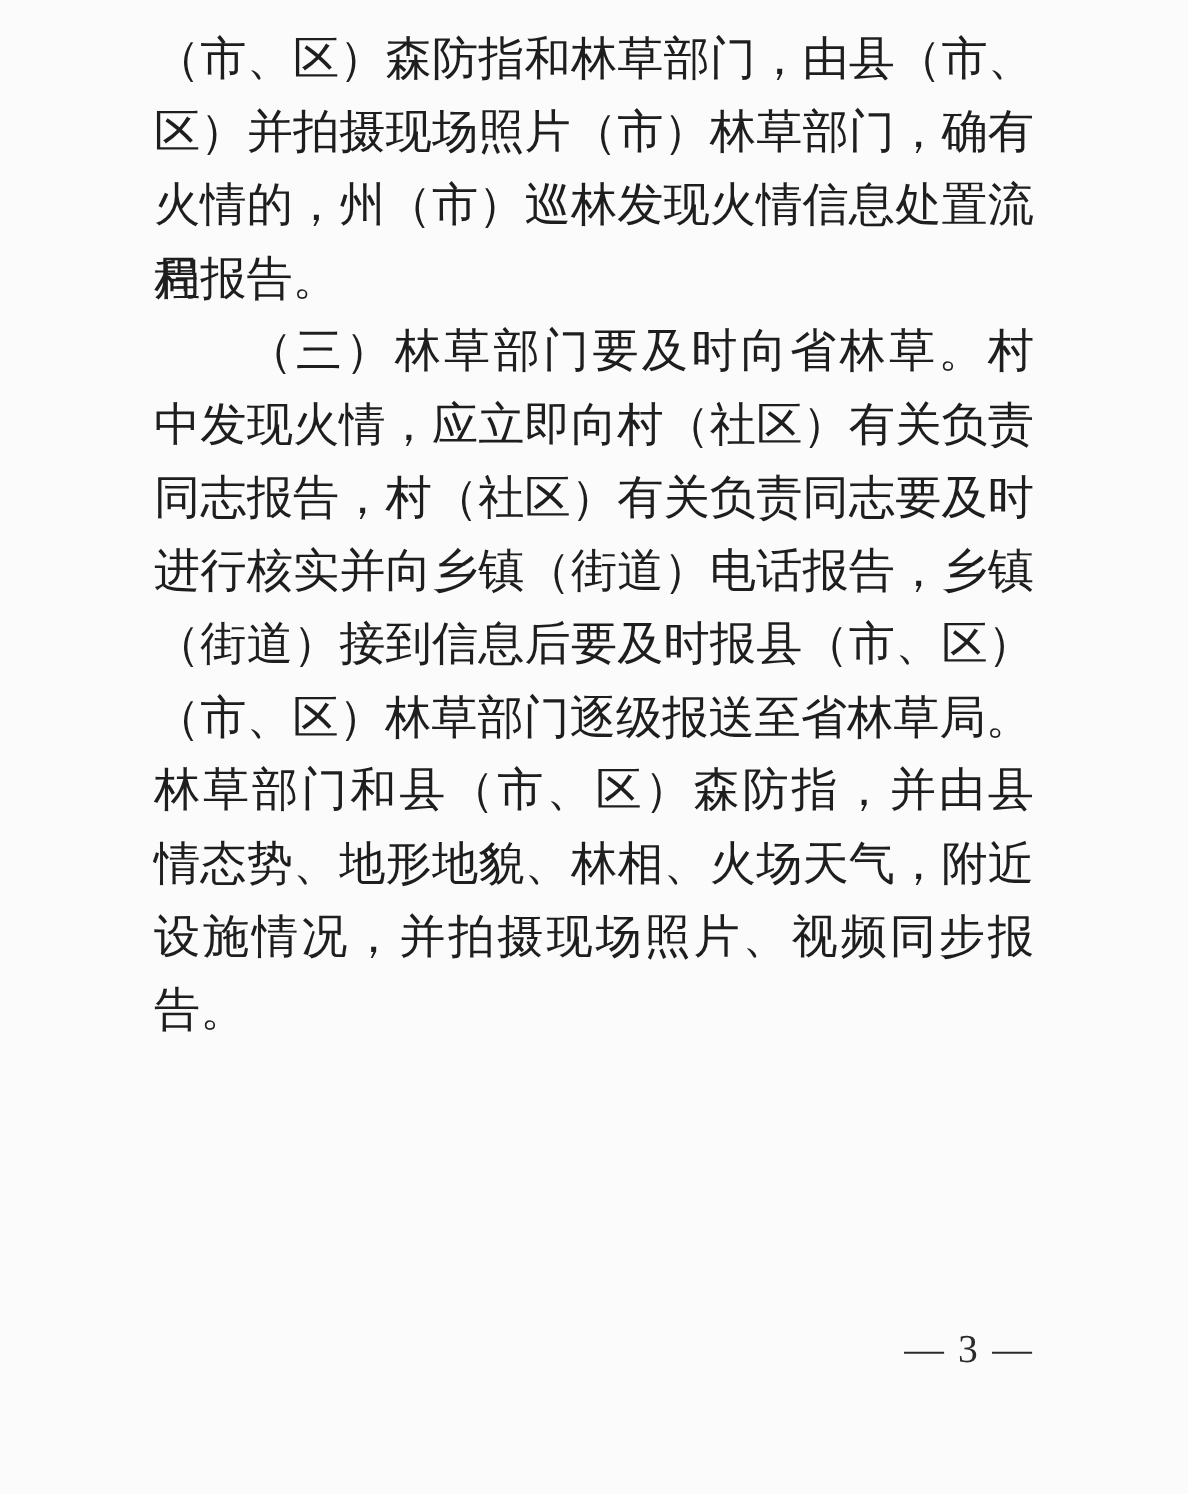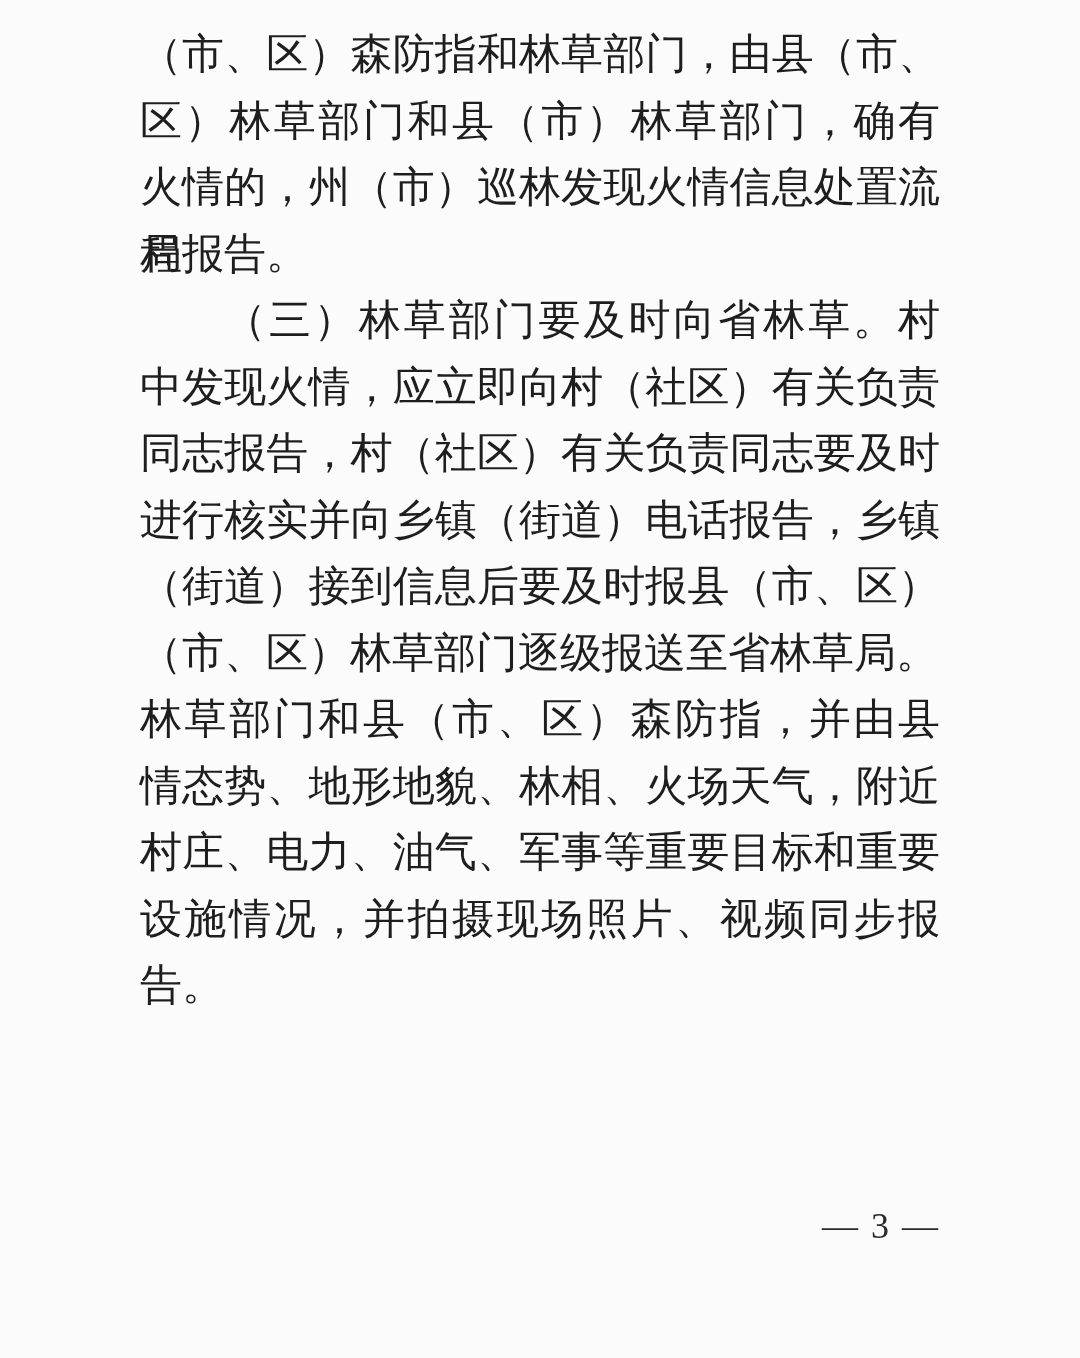--- a/index.html
+++ b/index.html
@@ -55,31 +55,30 @@
     letter-spacing: 2px;
     text-align: right;
   }
 </style>
 </head>
 <body>
 
 <div class="page">
   <div class="text-block">
     <div class="line">（市、区）森防指和林草部门，由县（市、</div>
-    <div class="line">区）林草部门和县（市）林草部门，确有</div>
+    <div class="line">区）并拍摄现场照片（市）林草部门，确有</div>
     <div class="line">火情的，州（市）巡林发现火情信息处置流程</div>
     <div class="line end">局报告。</div>
     <div class="line indent">
       <span class="kaiti">（三）林草部门要及时向省林草。</span><span>村</span>
     </div>
     <div class="line">中发现火情，应立即向村（社区）有关负责</div>
     <div class="line">同志报告，村（社区）有关负责同志要及时</div>
     <div class="line">进行核实并向乡镇（街道）电话报告，乡镇</div>
     <div class="line">（街道）接到信息后要及时报县（市、区）</div>
     <div class="line end">（市、区）林草部门逐级报送至省林草局。</div>
     <div class="line">林草部门和县（市、区）森防指，并由县</div>
     <div class="line">情态势、地形地貌、林相、火场天气，附近</div>
-    <div class="line">村庄、电力、油气、军事等重要目标和重要</div>
     <div class="line">设施情况，并拍摄现场照片、视频同步报</div>
     <div class="line end">告。</div>
   </div>
   <div class="page-number">— 3 —</div>
 </div>
 
 </body></html>

